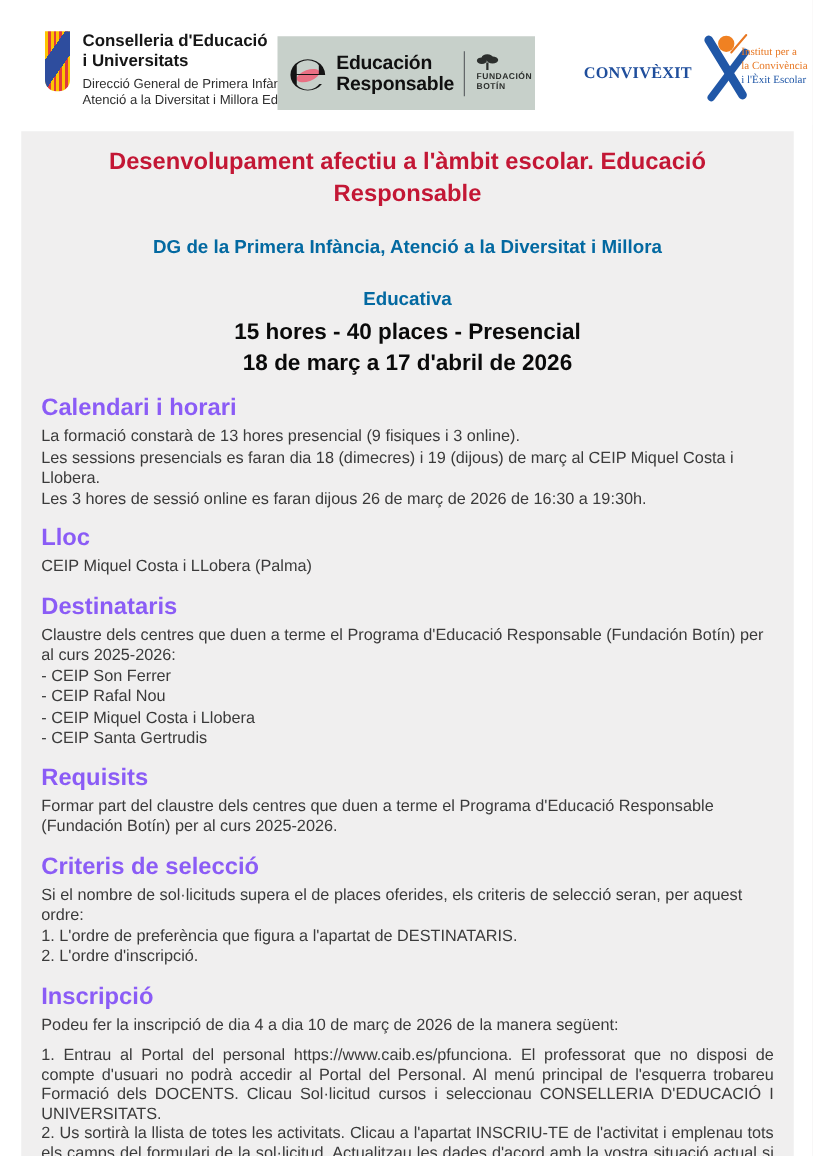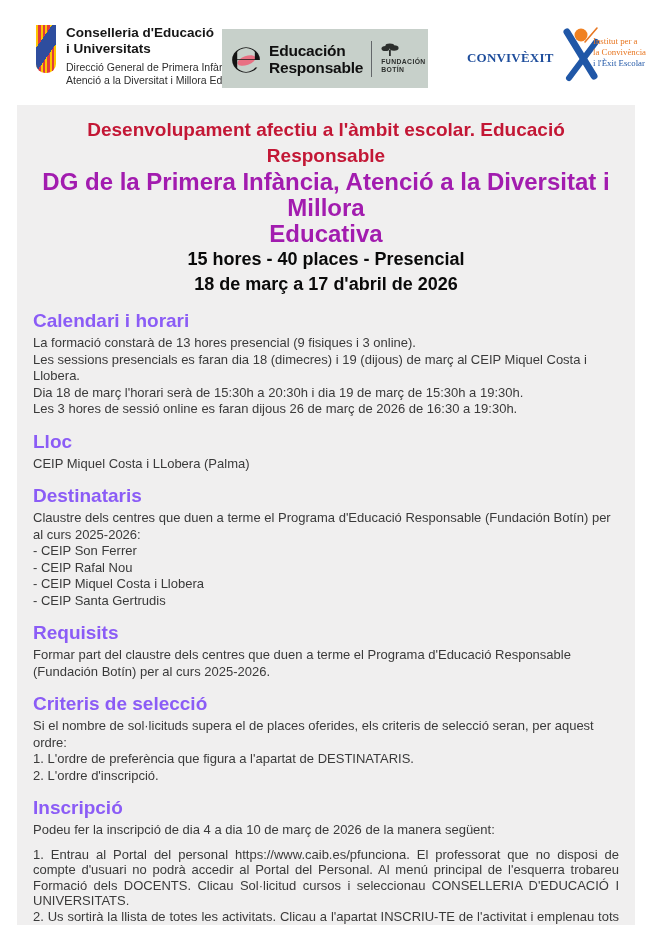--- a/index.html
+++ b/index.html
@@ -42,21 +42,21 @@
   .cx-tagline .orange{color:#e87722;}
   .cx-tagline .blue{color:#2057a7;}
 
   
   .panel{position:absolute;left:17px;right:15px;top:105px;bottom:0;background:#f0efef;
     padding:12px 16px 0 16px;box-sizing:border-box;overflow:hidden;}
 
   .hero{text-align:center;}
   .hero div{font-weight:bold;}
   .hero-title div{color:#c31735;font-size:19px;line-height:26px;}
-  .hero-subtitle div{color:#a21caf;font-size:24px;line-height:26px;}
+  .hero-subtitle div{color:#0369a1;font-size:15px;line-height:26px;margin-top:16px;}
   .hero-info div{color:#0a0a0a;font-size:18px;line-height:25px;text-align:center;}
 
   h2{font-size:19px;line-height:23px;font-weight:bold;color:#8b5cf6;margin:12px 0 3px 0;}
   .panel p{margin:0;font-size:13px;line-height:16.5px;color:#3a3a3a;}
   .insc-par{text-align:justify;line-height:15.5px !important;}
   .insc-gap{height:8px;}
 </style>
 </head>
 <body>
 
@@ -131,21 +131,20 @@
       <div class="hero-info">
         <div>15 hores - 40 places - Presencial</div>
         <div>18 de març a 17 d'abril de 2026</div>
       </div>
     </div>
 
     <section>
       <h2>Calendari i horari</h2>
       <p>La formació constarà de 13 hores presencial (9 fisiques i 3 online).</p>
       <p>Les sessions presencials es faran dia 18 (dimecres) i 19 (dijous) de març al CEIP Miquel Costa i Llobera.</p>
-      <p>Dia 18 de març l'horari serà de 15:30h a 20:30h i dia 19 de març de 15:30h a 19:30h.</p>
       <p>Les 3 hores de sessió online es faran dijous 26 de març de 2026 de 16:30 a 19:30h.</p>
     </section>
 
     <section>
       <h2>Lloc</h2>
       <p>CEIP Miquel Costa i LLobera (Palma)</p>
     </section>
 
     <section>
       <h2>Destinataris</h2>

